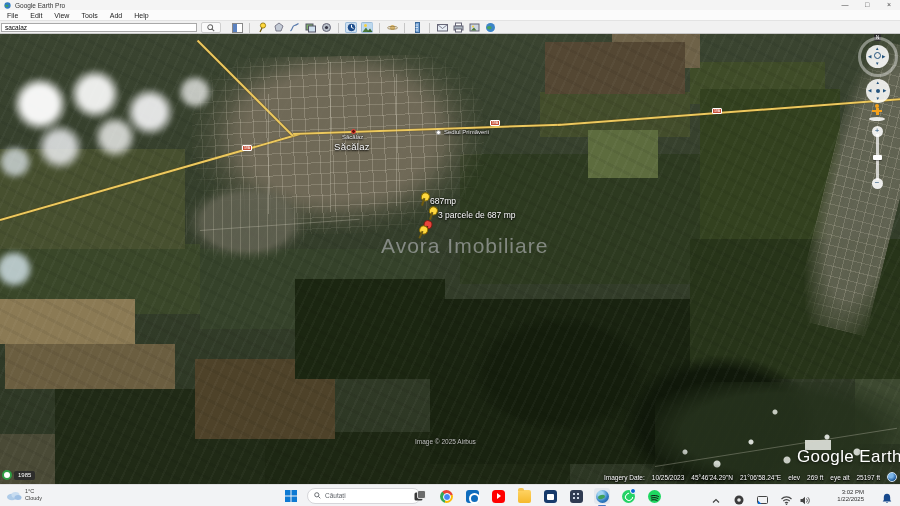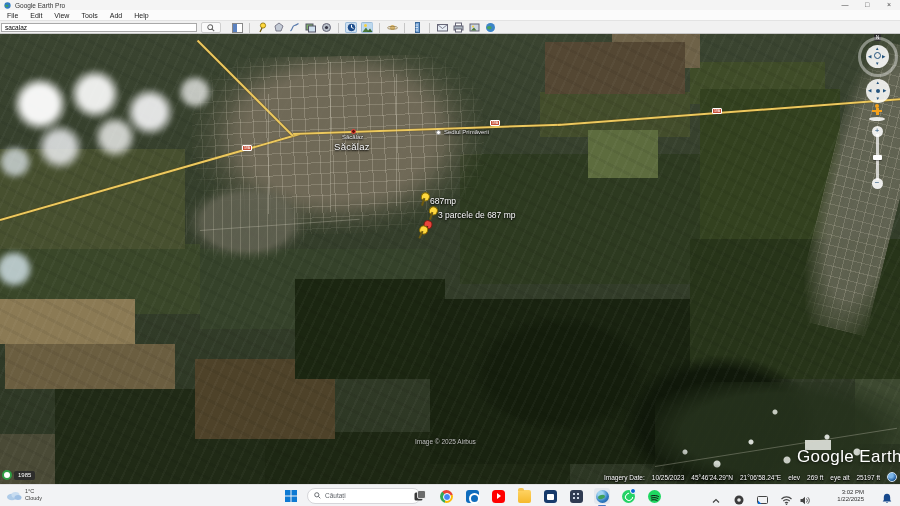--- a/index.html
+++ b/index.html
@@ -334,20 +334,21 @@
     <div class="poi-dot" style="left:436px;top:96px"></div>
     <div class="map-label" style="left:444px;top:95px;font-size:6px;color:#e8e8e8">Sediul Primăverii</div>
 
     <div class="pin" style="left:420px;top:158px;transform:rotate(18deg)"></div>
     <div class="map-label" style="left:430px;top:162px;font-size:8.5px">687mp</div>
     <div class="pin" style="left:428px;top:172px;transform:rotate(18deg)"></div>
     <div class="map-label" style="left:438px;top:176px;font-size:8.5px">3 parcele de 687 mp</div>
     <div class="pin red" style="left:423px;top:186px;transform:rotate(10deg)"></div>
     <div class="pin" style="left:418px;top:191px;transform:rotate(24deg)"></div>
 
+    <div id="watermark">Avora Imobiliare</div>
     <div id="copyright">Image © 2025 Airbus</div>
     <div id="ge-logo">Google Earth</div>
 
     <div id="history-chip">
       <div id="history-clock"></div>
       <div id="history-year">1985</div>
     </div>
 
     <div id="statusbar">
       <span>Imagery Date:</span>

